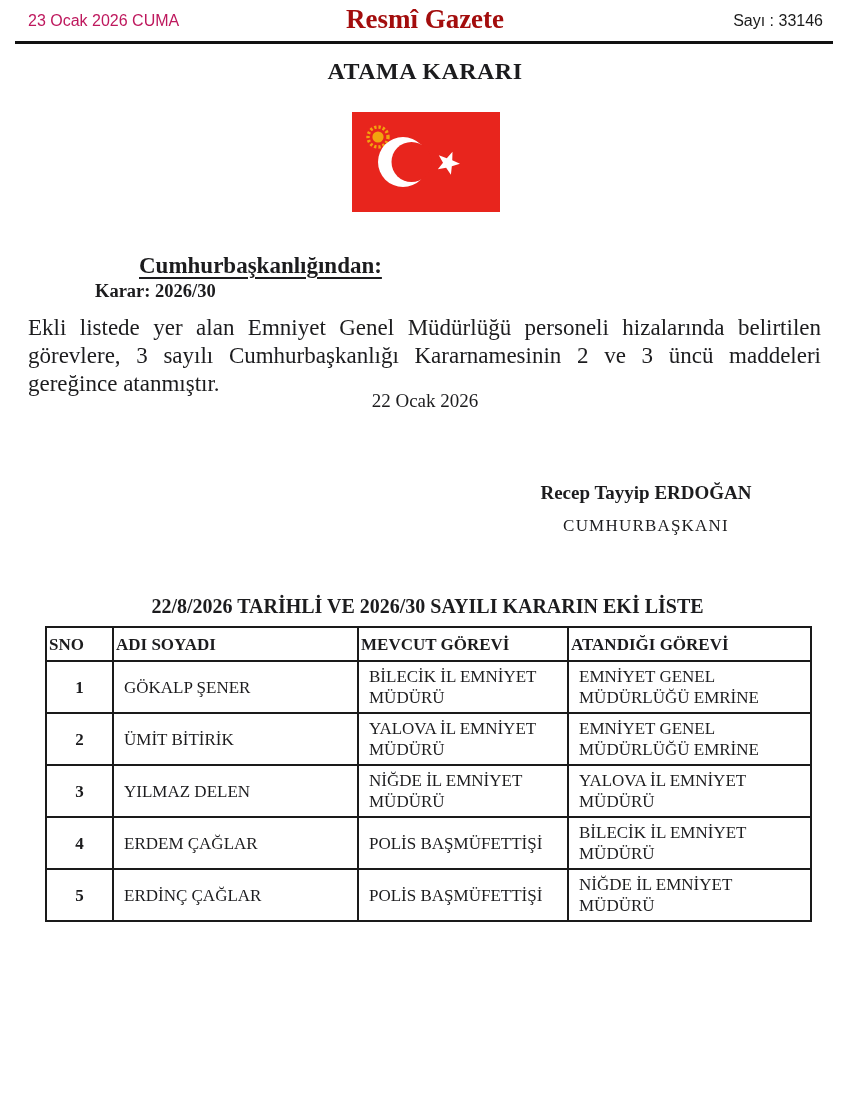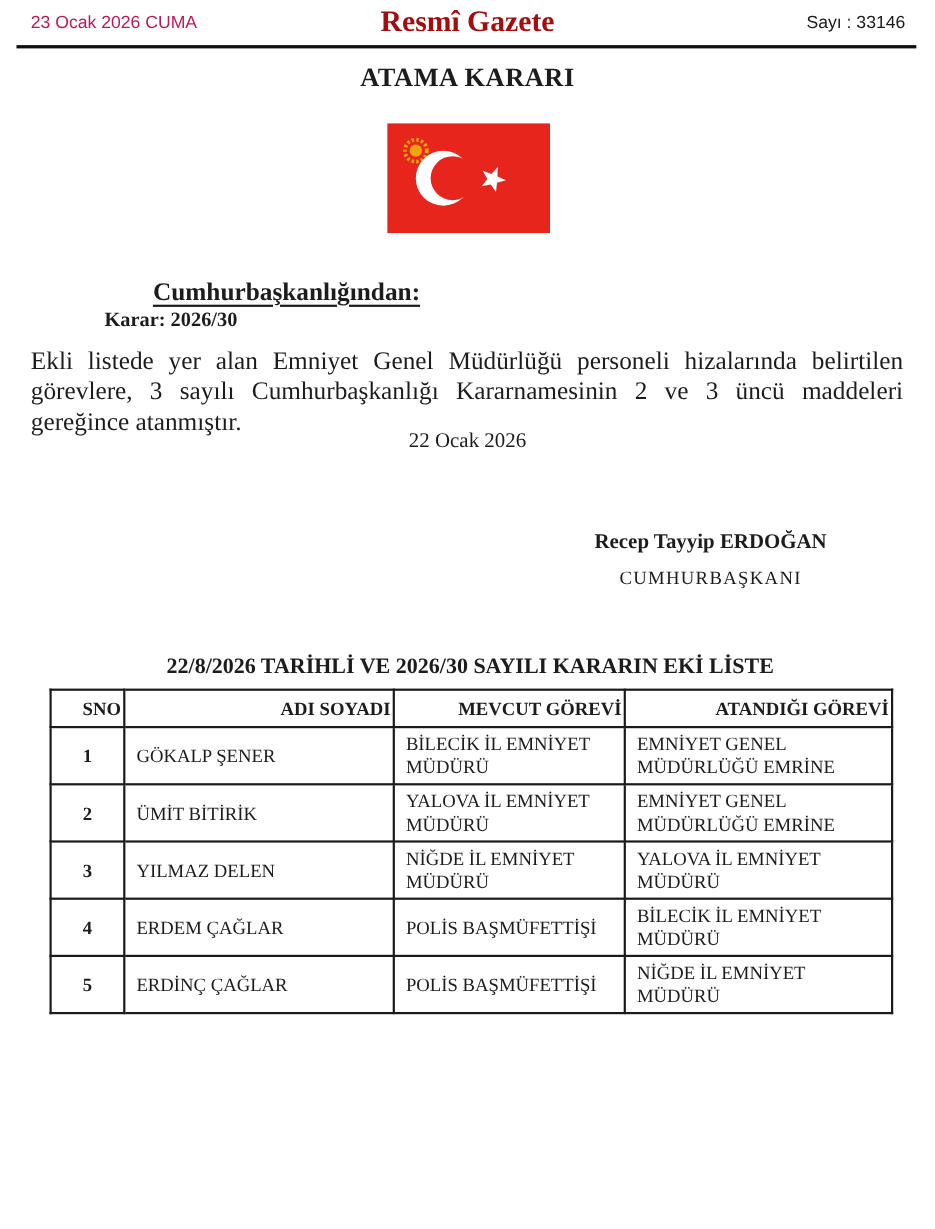--- a/index.html
+++ b/index.html
@@ -87,21 +87,21 @@
     border-collapse: collapse;
     table-layout: fixed;
     font-size: 17px;
   }
   .annex-table th, .annex-table td {
     border: 2px solid #1a1a1a;
     vertical-align: middle;
     line-height: 21px;
   }
   .annex-table th {
-    height: 30px; font-weight: bold; text-align: right;
+    height: 30px; font-weight: bold; text-align: left;
     padding: 1px 2px;
   }
   .annex-table td { height: 46px; padding: 2px 6px 2px 10px; }
   .annex-table td:first-child {
     text-align: center; font-weight: bold; padding: 2px;
   }
   .col-sno { width: 67px; }
   .col-name { width: 245px; }
   .col-current { width: 210px; }
   .col-assigned { width: 243px; }

